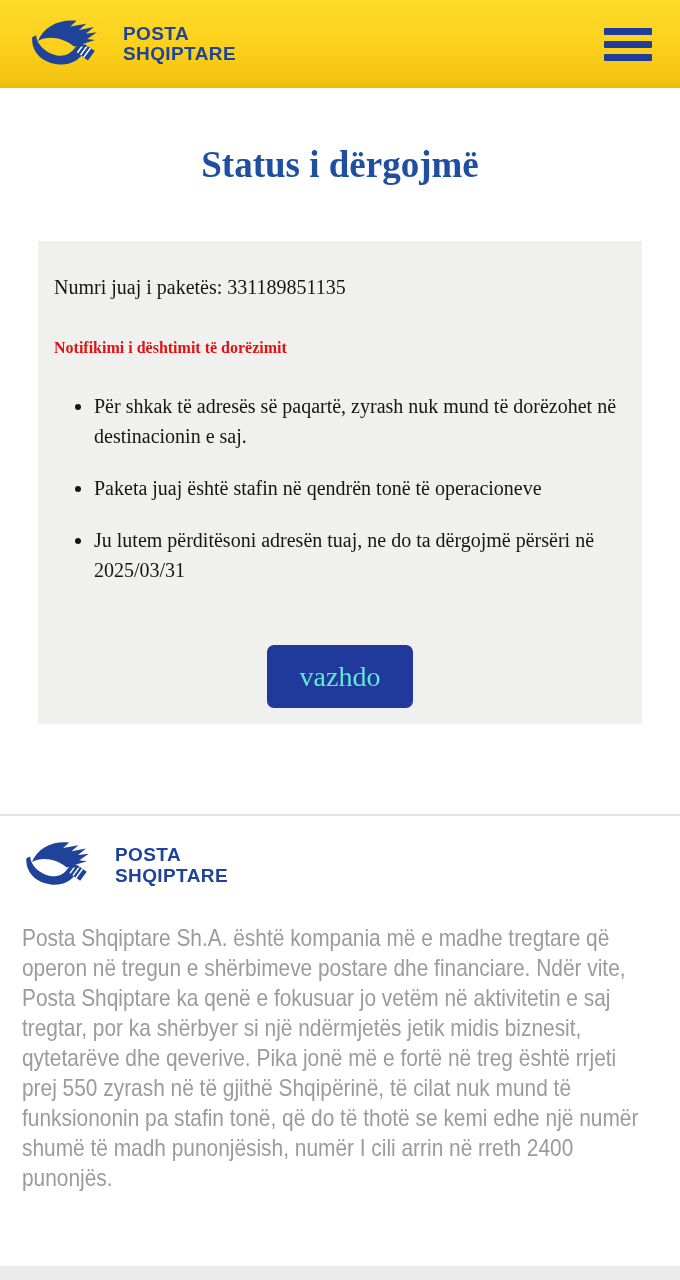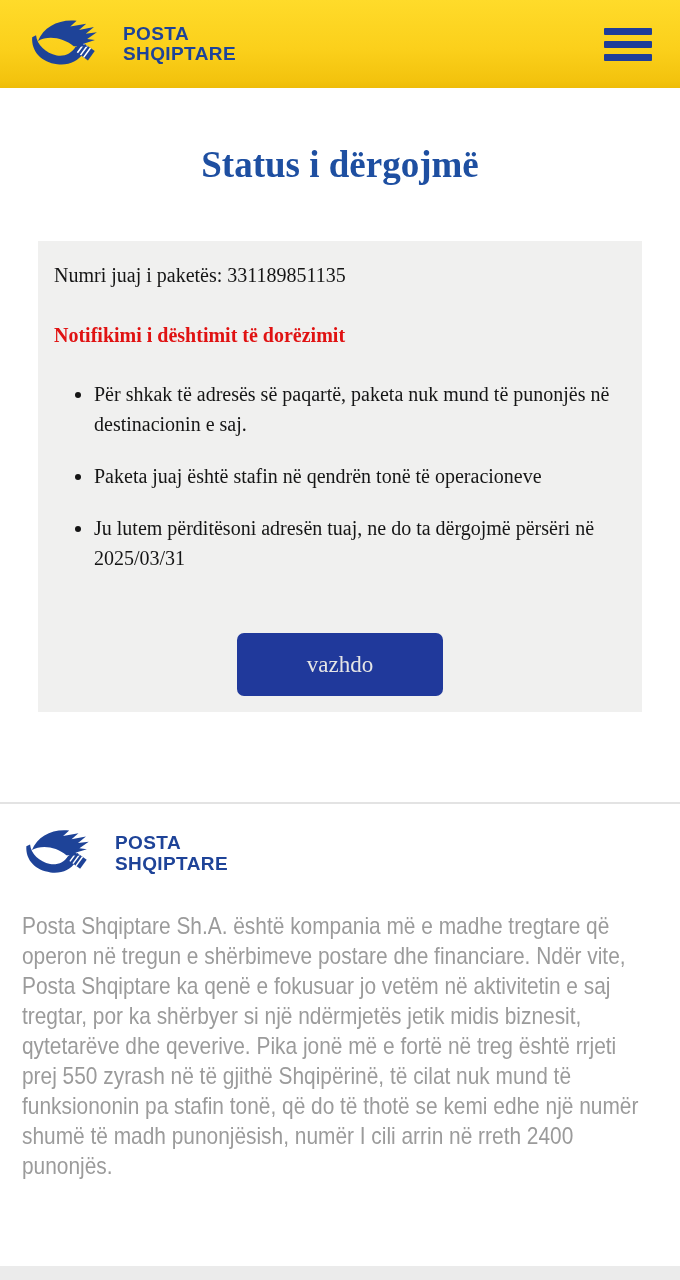--- a/index.html
+++ b/index.html
@@ -31,39 +31,39 @@
   .page-title {
     margin-top:58px; text-align:center;
     font-size:37px; line-height:38px; font-weight:bold;
     color:#1e4fa1;
   }
 
   
   .card {
     width:604px; margin:57px auto 0;
     background:#f0f0ef;
-    padding:21px 16px 16px;
+    padding:33px 16px 16px;
   }
   .pkg-line { font-size:20px; line-height:27px; color:#151515; }
   .alert-title {
     margin-top:33px;
-    font-size:20px; line-height:27px; font-weight:bold;
+    font-size:16px; line-height:27px; font-weight:bold;
     color:#e01212;
   }
   .bullet-list { margin-top:30px; padding-left:40px; list-style:disc; }
   .bullet-list li {
     font-size:20px; line-height:30px; color:#151515;
     margin-bottom:22px; max-width:535px;
   }
   .btn-row { margin-top:60px; text-align:center; }
   .continue-btn {
-    display:inline-block; width:206px; height:63px;
+    display:inline-block; width:146px; height:63px;
     background:#20399b; border:none; border-radius:7px;
-    color:#e5e5e5; font-family:"Liberation Serif", serif;
-    font-size:23px; line-height:63px; text-align:center;
+    color:#5eead4; font-family:"Liberation Serif", serif;
+    font-size:28px; line-height:63px; text-align:center;
     cursor:pointer;
   }
 
   
   .footer {
     margin-top:90px;
     border-top:2px solid #e3e3e3;
     padding:20px 0 0 22px;
   }
   .footer .brand-text { font-size:19px; line-height:21px; }
@@ -114,21 +114,21 @@
 
 <div class="card">
   <div class="pkg-line">
     <span>Numri juaj i paketës:</span>
     <span>331189851135</span>
   </div>
 
   <div class="alert-title">Notifikimi i dështimit të dorëzimit</div>
 
   <ul class="bullet-list">
-    <li>Për shkak të adresës së paqartë, paketa nuk mund të punonjës në destinacionin e saj.</li>
+    <li>Për shkak të adresës së paqartë, zyrash nuk mund të dorëzohet në destinacionin e saj.</li>
     <li>Paketa juaj është stafin në qendrën tonë të operacioneve</li>
     <li>Ju lutem përditësoni adresën tuaj, ne do ta dërgojmë përsëri në 2025/03/31</li>
   </ul>
 
   <div class="btn-row">
     <button class="continue-btn">vazhdo</button>
   </div>
 </div>
 
 <div class="footer">

